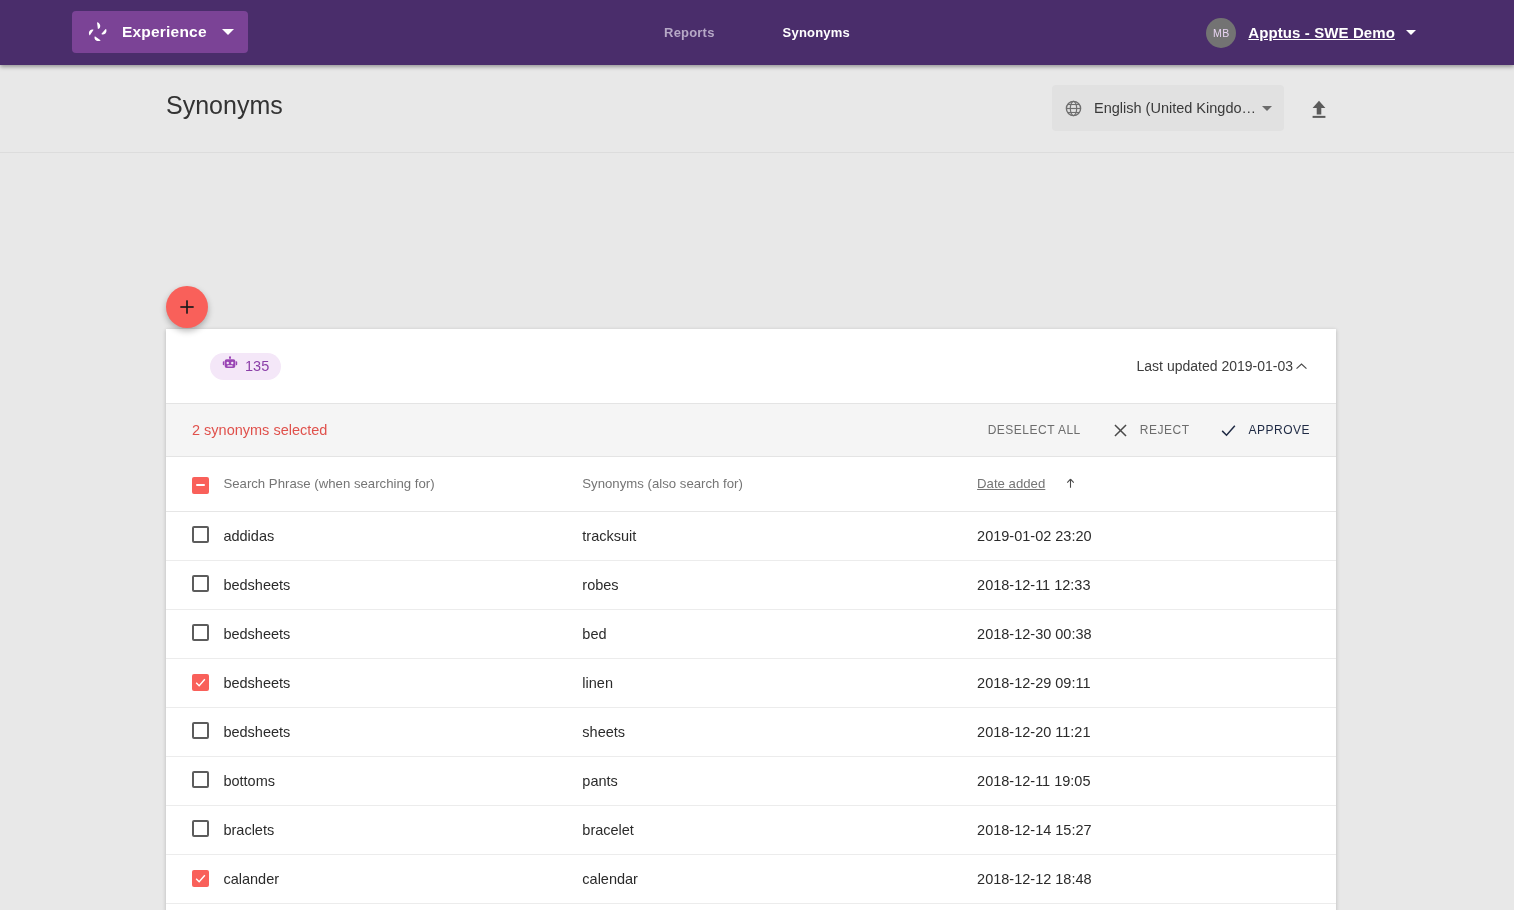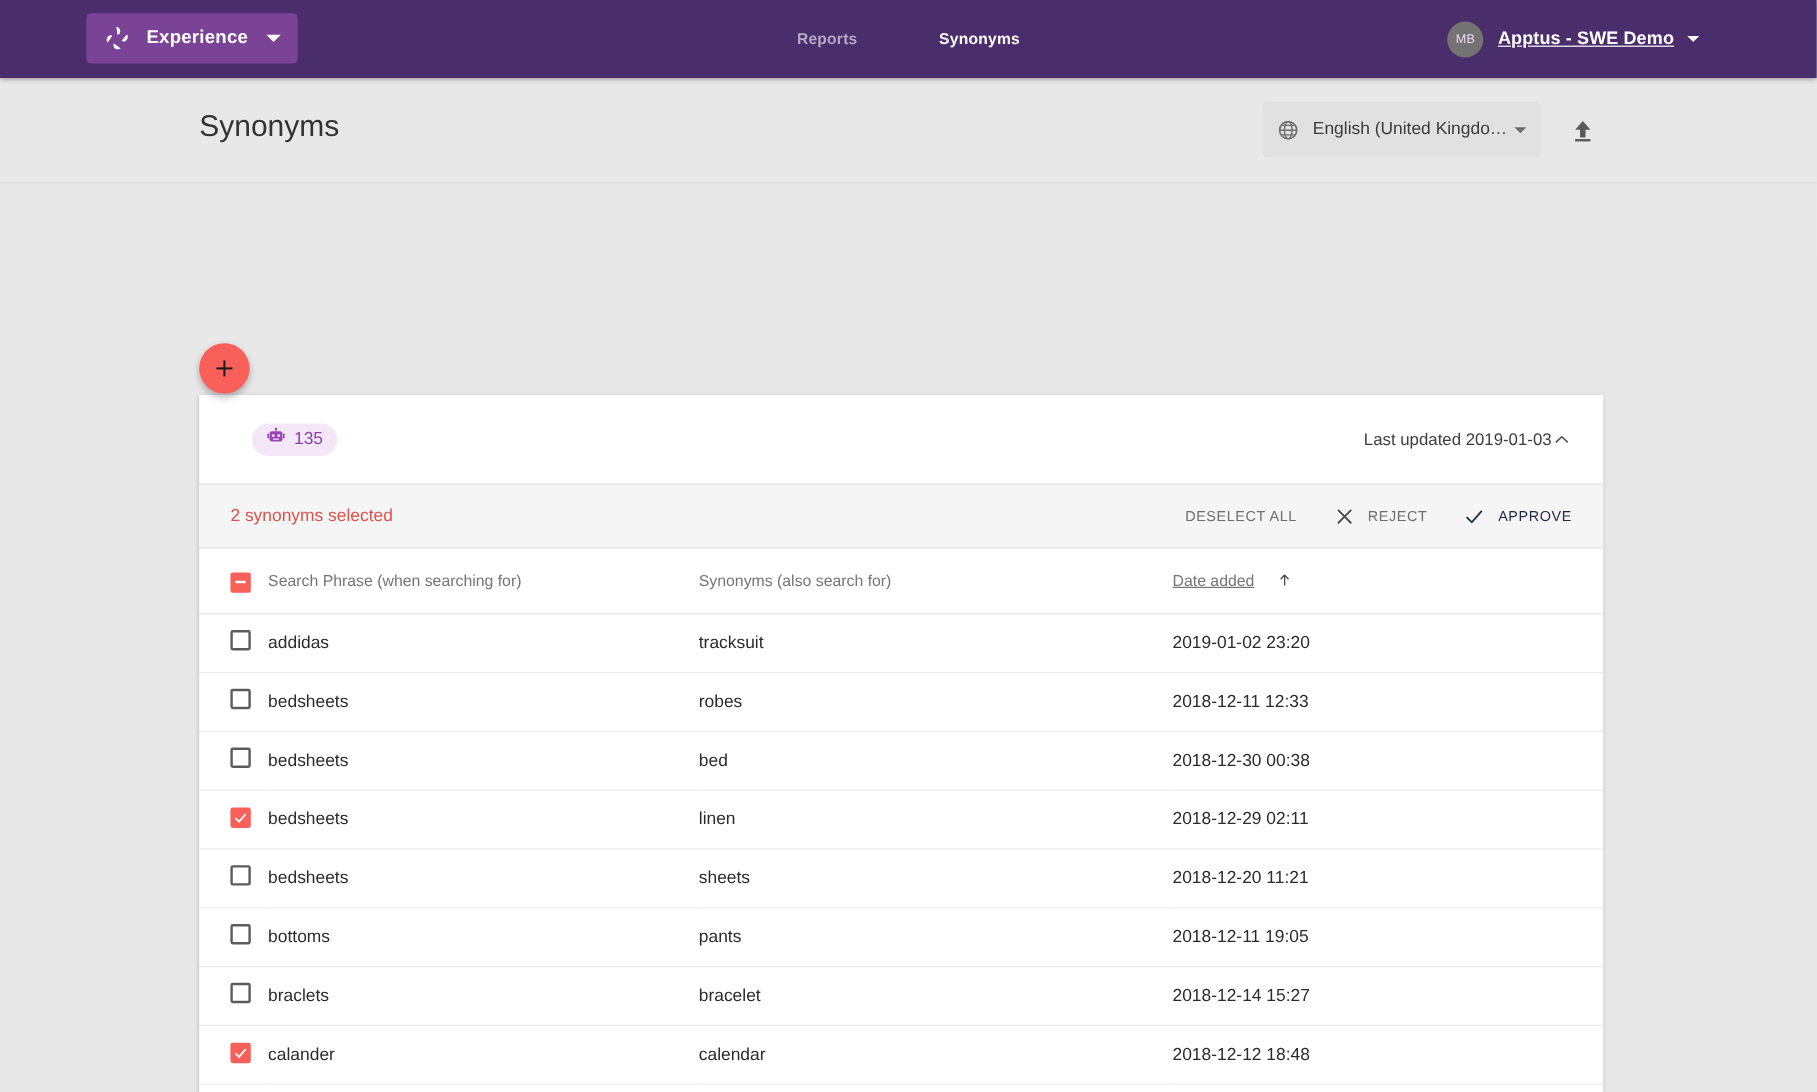--- a/index.html
+++ b/index.html
@@ -356,21 +356,21 @@
             <td class="col-date">2018-12-30 00:38</td>
           </tr>
           <tr>
             <td class="col-check"><span class="cb on">
                 <svg width="13" height="13" viewBox="0 0 24 24">
                   <path d="M4 12.5 L9.5 18 L20 6" stroke="#fff" stroke-width="2.6" fill="none"></path>
                 </svg>
               </span></td>
             <td class="col-phrase">bedsheets</td>
             <td class="col-syn">linen</td>
-            <td class="col-date">2018-12-29 02:11</td>
+            <td class="col-date">2018-12-29 09:11</td>
           </tr>
           <tr>
             <td class="col-check"><span class="cb off"></span></td>
             <td class="col-phrase">bedsheets</td>
             <td class="col-syn">sheets</td>
             <td class="col-date">2018-12-20 11:21</td>
           </tr>
           <tr>
             <td class="col-check"><span class="cb off"></span></td>
             <td class="col-phrase">bottoms</td>

